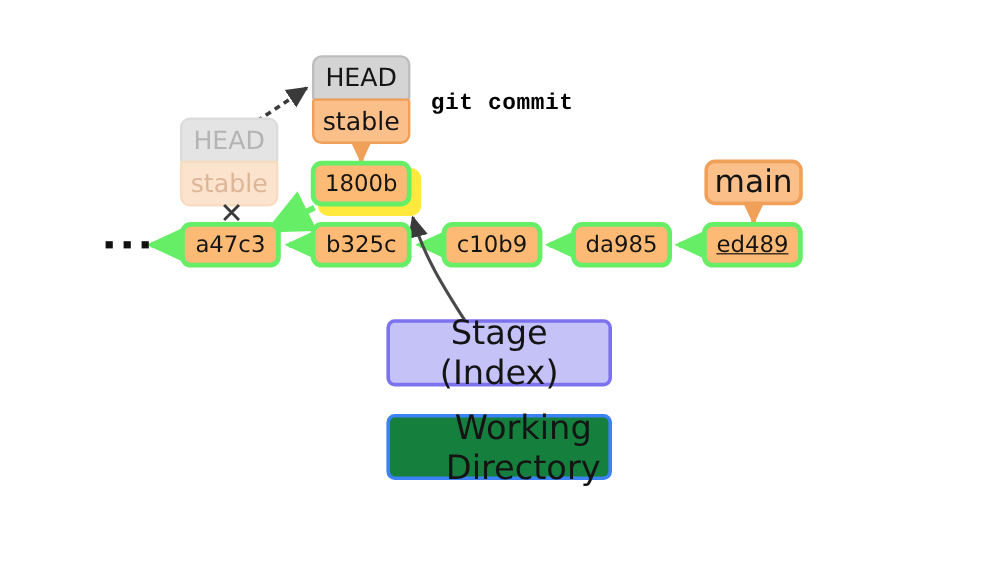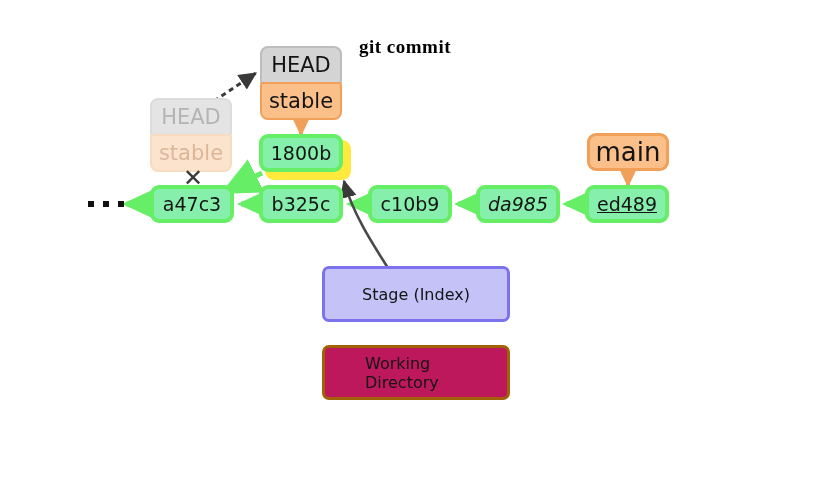--- a/index.html
+++ b/index.html
@@ -33,21 +33,21 @@
     display: flex;
     align-items: center;
     justify-content: center;
     white-space: nowrap;
     color: #141414;
     font-family: "DejaVu Sans", sans-serif;
   }
 
   
   .commit {
-    background: #86efac;
+    background: #fdba74;
     border: 4px solid #66ee66;
     border-radius: 9px;
     font-size: 19px;
     width: 84px;
     height: 38px;
     z-index: 5;
   }
 
   
   .highlight-backdrop {
@@ -111,43 +111,45 @@
   }
 
   
   .area-box {
     position: absolute;
     box-sizing: border-box;
     display: flex;
     align-items: center;
     justify-content: center;
     border-radius: 7px;
-    font-size: 16px;
+    font-size: 28px;
     color: #141414;
     z-index: 5;
+    text-align: center;
   }
   .area-stage {
     background: #c4c2f7;
     border: 3px solid #7d72ee;
   }
   .area-working {
-    background: #be185d;
-    border: 3px solid #a16207;
+    background: #15803d;
+    border: 3px solid #3b82f6;
     padding-left: 40px;
   }
 
   
   .cmd-label {
     position: absolute;
-    font-family: Liberation Serif, serif;
+    font-family: Liberation Mono, monospace;
     font-weight: bold;
     font-size: 19px;
     color: #000000;
     letter-spacing: 0.5px;
     z-index: 7;
+    margin-top: 39px;
   }
 
   
   .ellipsis {
     position: absolute;
     display: flex;
     gap: 9px;
     align-items: center;
     z-index: 5;
   }
@@ -221,21 +223,21 @@
 
   <div class="node branch-solo" style="left:587px; top:133px;">main</div>
 
   <div class="highlight-backdrop" style="left:265px; top:140px; width:86px; height:40px;"></div>
 
   <div class="node commit" style="left:259px; top:134px;">1800b</div>
 
   <div class="node commit" style="left:150px; top:185px;">a47c3</div>
   <div class="node commit" style="left:259px; top:185px;text-align:right;">b325c</div>
   <div class="node commit" style="left:368px; top:185px;">c10b9</div>
-  <div class="node commit" style="left:476px; top:185px;font-style:italic;">da985</div>
+  <div class="node commit" style="left:476px; top:185px;">da985</div>
   <div class="node commit" style="left:585px; top:185px;text-decoration:underline;">ed489</div>
 
   <div class="ellipsis" style="left:88px; top:201px;">
     <span></span>
     <span></span>
     <span></span>
   </div>
 
   <div class="area-box area-stage" style="left:322px; top:266px; width:188px; height:56px;">Stage (Index)</div>
 

